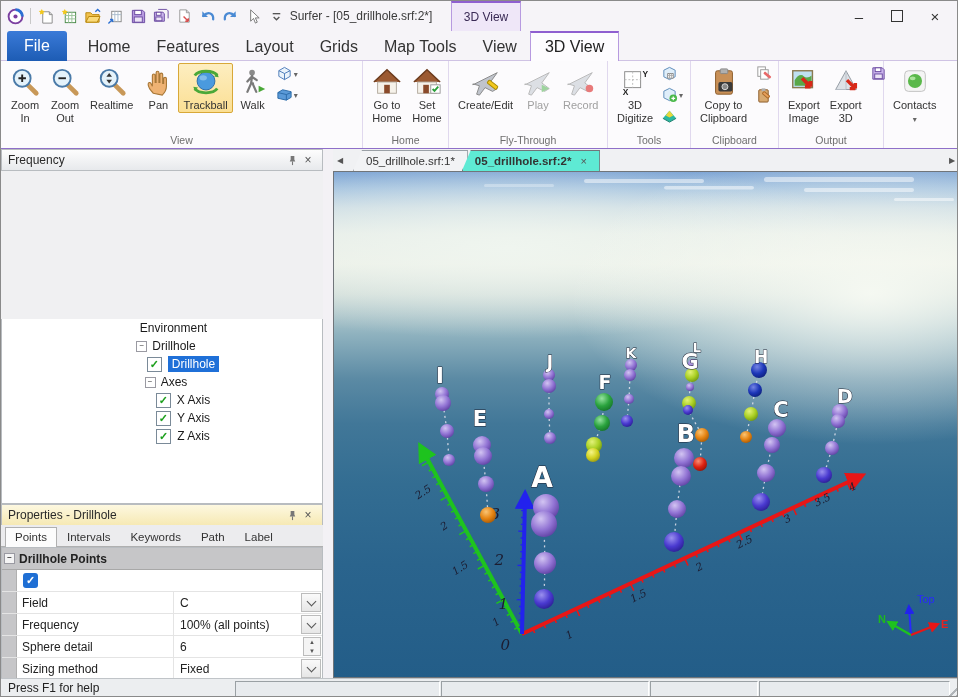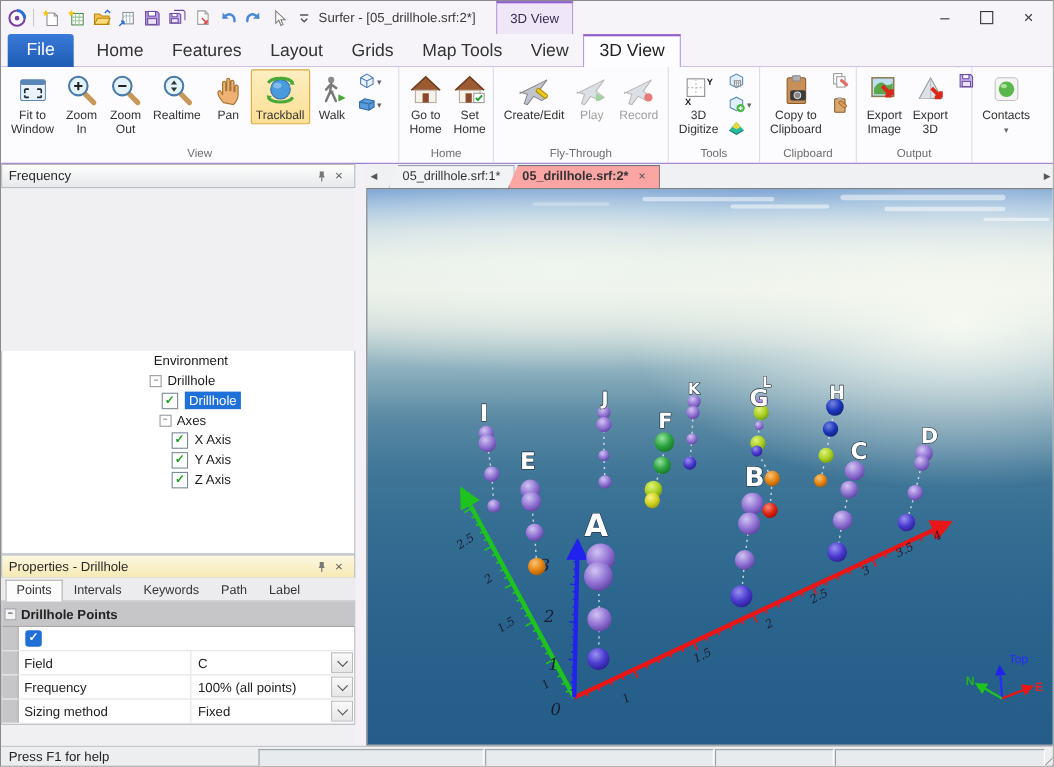--- a/index.html
+++ b/index.html
@@ -73,21 +73,21 @@
   .ddbtn{position:absolute;right:1px;top:1px;bottom:1px;width:18px;background:linear-gradient(#fafafa,#e6e6e6);border:1px solid #bcbcbc;display:flex;align-items:center;justify-content:center;}
   .chevdn{width:6px;height:6px;border-right:1.5px solid #555;border-bottom:1.5px solid #555;transform:rotate(45deg);margin-top:-3px;}
   .bluecb{width:15px;height:15px;border-radius:3px;background:#1f6fd4;color:#fff;font-size:11px;font-weight:bold;text-align:center;line-height:15px;}
   .spin{position:absolute;right:1px;top:1px;bottom:1px;width:16px;display:flex;flex-direction:column;border:1px solid #bcbcbc;background:#f4f4f4;}
   .spin span{flex:1;font-size:6px;line-height:8px;text-align:center;color:#555;}
   
   #docarea{left:332px;top:148px;width:626px;height:529px;background:#f0f1f3;}
   #doctabs{position:absolute;left:0;top:0;width:626px;height:22px;display:flex;align-items:flex-end;}
   .tabarrow{width:14px;height:22px;display:flex;align-items:center;justify-content:center;color:#555;font-size:8px;}
   .dtab{height:20px;display:flex;align-items:center;padding:0 12px;font-size:11.5px;color:#333;background:#f2f3f5;border:1px solid #9aa0a6;border-bottom:none;clip-path:polygon(9px 0,100% 0,100% 100%,0 100%);margin-right:-6px;}
-  .dtab.active{background:#fca5a5;font-weight:bold;z-index:2;border-color:#70757a;}
+  .dtab.active{background:#5eead4;font-weight:bold;z-index:2;border-color:#70757a;}
   .dtab .tx{margin-left:9px;color:#555;font-weight:normal;font-size:11px;}
   #viewport{position:absolute;left:0;top:22px;width:626px;height:507px;border:1px solid #70757a;box-sizing:border-box;background:
     radial-gradient(ellipse 420px 210px at 86% 24%, rgba(247,250,243,.95), rgba(247,250,243,0) 72%),
     radial-gradient(ellipse 520px 130px at 28% 15%, rgba(240,246,240,.9), rgba(240,246,240,0) 70%),
     linear-gradient(180deg,#7ba3d4 0px,#9dbede 16px,#c6d8e2 36px,#e4ebe6 62px,#ebefe6 92px,#cfdcd8 122px,#8fb2bf 162px,#5b8aa4 207px,#417798 252px,#336d92 312px,#2a648d 392px,#235d88 507px);}
   #scene{position:absolute;left:0;top:0;width:624px;height:505px;}
   
   #statusbar{left:0;top:677px;width:958px;height:20px;background:#eceef0;border-top:1px solid #c0c4c8;box-sizing:border-box;}
   #statushelp{position:absolute;left:7px;top:2px;font-size:12px;color:#222;}
   .sseg{position:absolute;top:2px;height:14px;background:#e8ebee;border:1px solid;border-color:#9aa0a4 #fff #fff #9aa0a4;}
@@ -229,30 +229,20 @@
         </span>
       </div>
     <div class="miniicon abs" style="left:937px;">
         <span class="xbox">×</span>
       </div>
   </div>
 
   <div id="ribbon" class="abs">
       <div class="rgroup" style="width: 362px;">
         <div class="grow">
-          <div class="rbtn">
-            <span class="ricon">
-              <svg viewBox="0 0 32 32">
-                <rect x="4" y="6" width="24" height="20" rx="2" fill="#eaf3fb" stroke="#5b87b8"></rect>
-                <rect x="4" y="6" width="24" height="5" rx="2" fill="#5b87b8"></rect>
-                <path d="M8 15h4M8 15v4M24 15h-4M24 15v4M8 23v-2M8 23h4M24 23h-4M24 23v-2" stroke="#1a2a3a" stroke-width="1.6" fill="none"></path>
-              </svg>
-            </span>
-            <span class="rlab">Fit to<br>Window</span>
-          </div>
           <div class="rbtn">
             <span class="ricon">
               <svg viewBox="0 0 32 32">
                 <line x1="19" y1="19" x2="28" y2="28" stroke="#c89858" stroke-width="5" stroke-linecap="round"></line>
                 <circle cx="13" cy="12" r="9" fill="#e4f2fa" stroke="#4a7aa8" stroke-width="2"></circle>
                 <path d="M13 8v8M9 12h8" stroke="#222" stroke-width="2"></path>
               </svg>
             </span>
             <span class="rlab">Zoom<br>In</span>
           </div>
@@ -591,20 +581,31 @@
               </span>
             </span>
           </div>
           <div class="prow">
             <span class="pgutter"></span>
             <span class="plabel">Frequency</span>
             <span class="pval">
               <span>100% (all points)</span>
               <span class="ddbtn">
                 <span class="chevdn"></span>
+              </span>
+            </span>
+          </div>
+          <div class="prow">
+            <span class="pgutter"></span>
+            <span class="plabel">Sphere detail</span>
+            <span class="pval">
+              <span>6</span>
+              <span class="spin">
+                <span>▲</span>
+                <span>▼</span>
               </span>
             </span>
           </div>
           <div class="prow">
             <span class="pgutter"></span>
             <span class="plabel">Sizing method</span>
             <span class="pval">
               <span>Fixed</span>
               <span class="ddbtn">
                 <span class="chevdn"></span>

